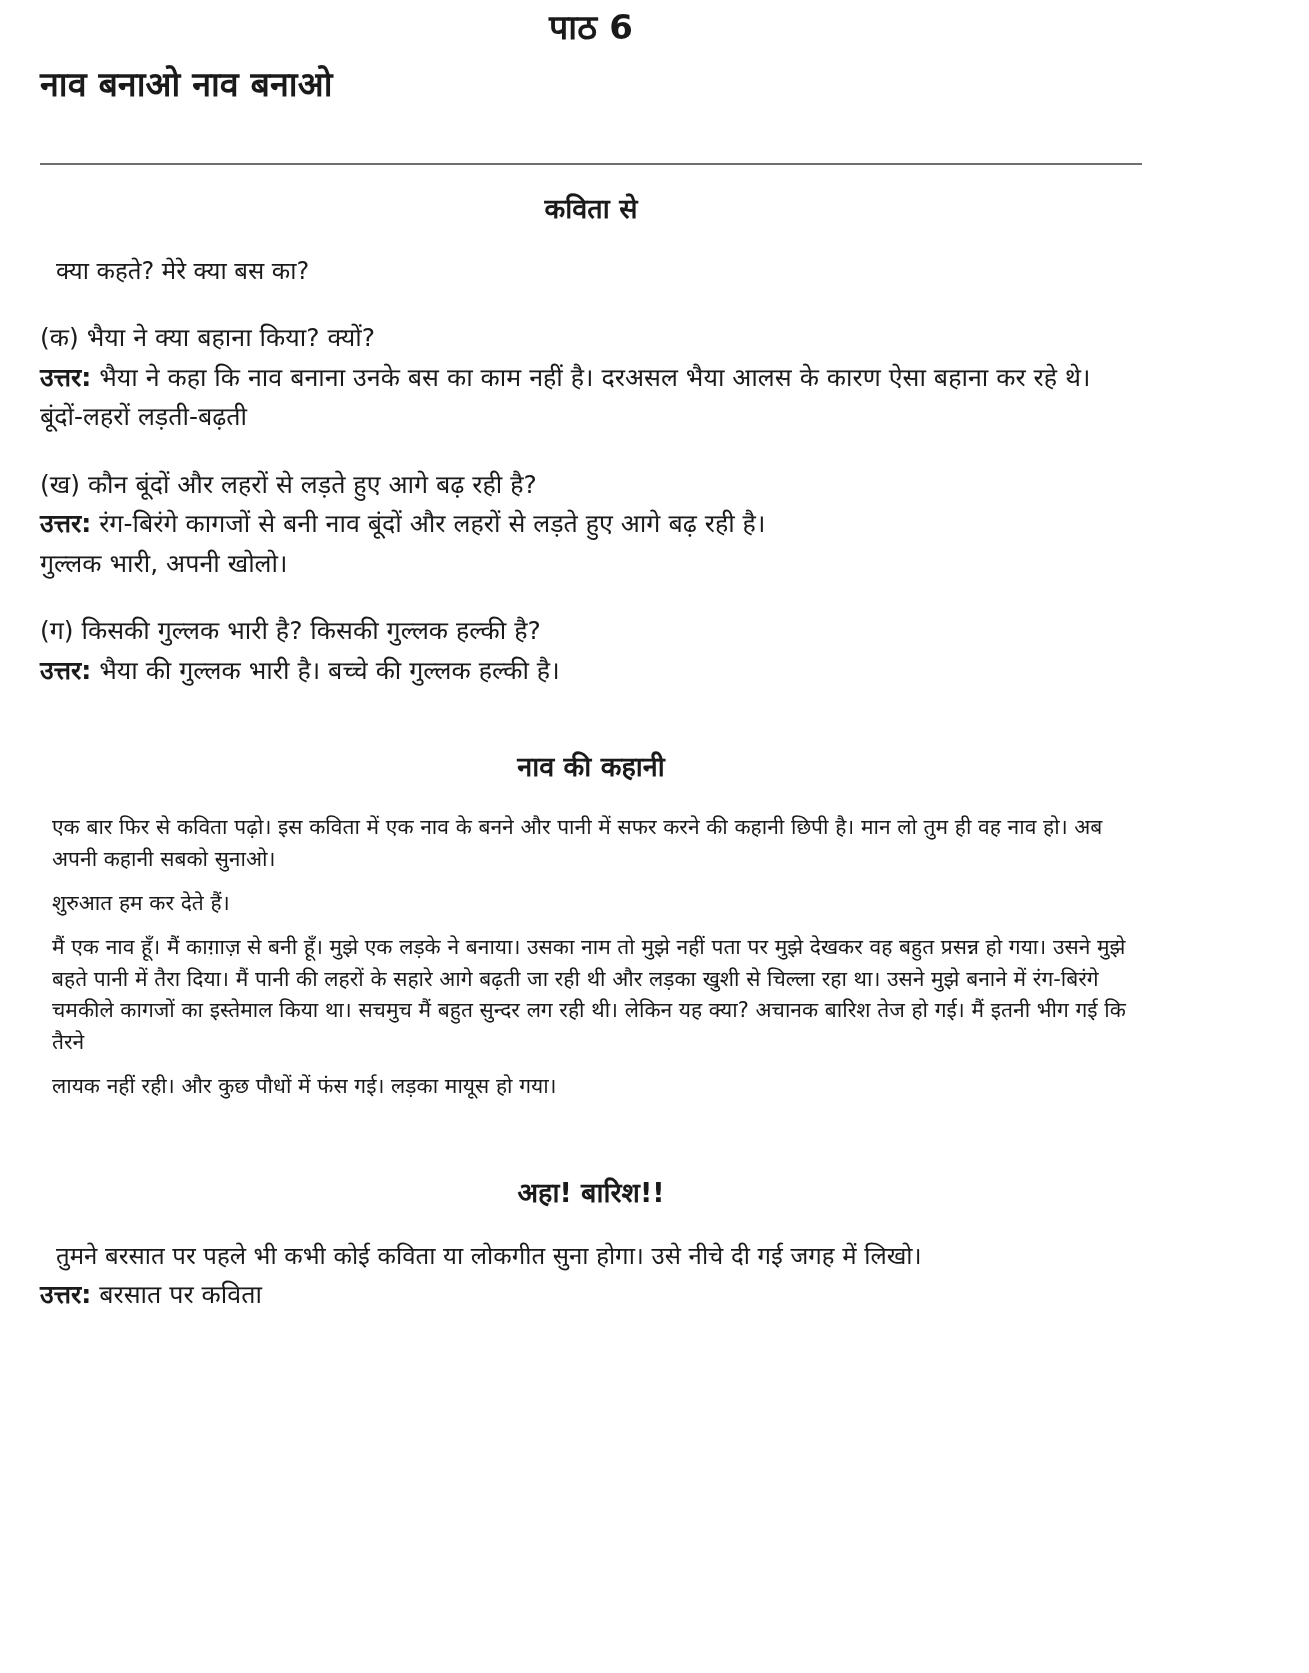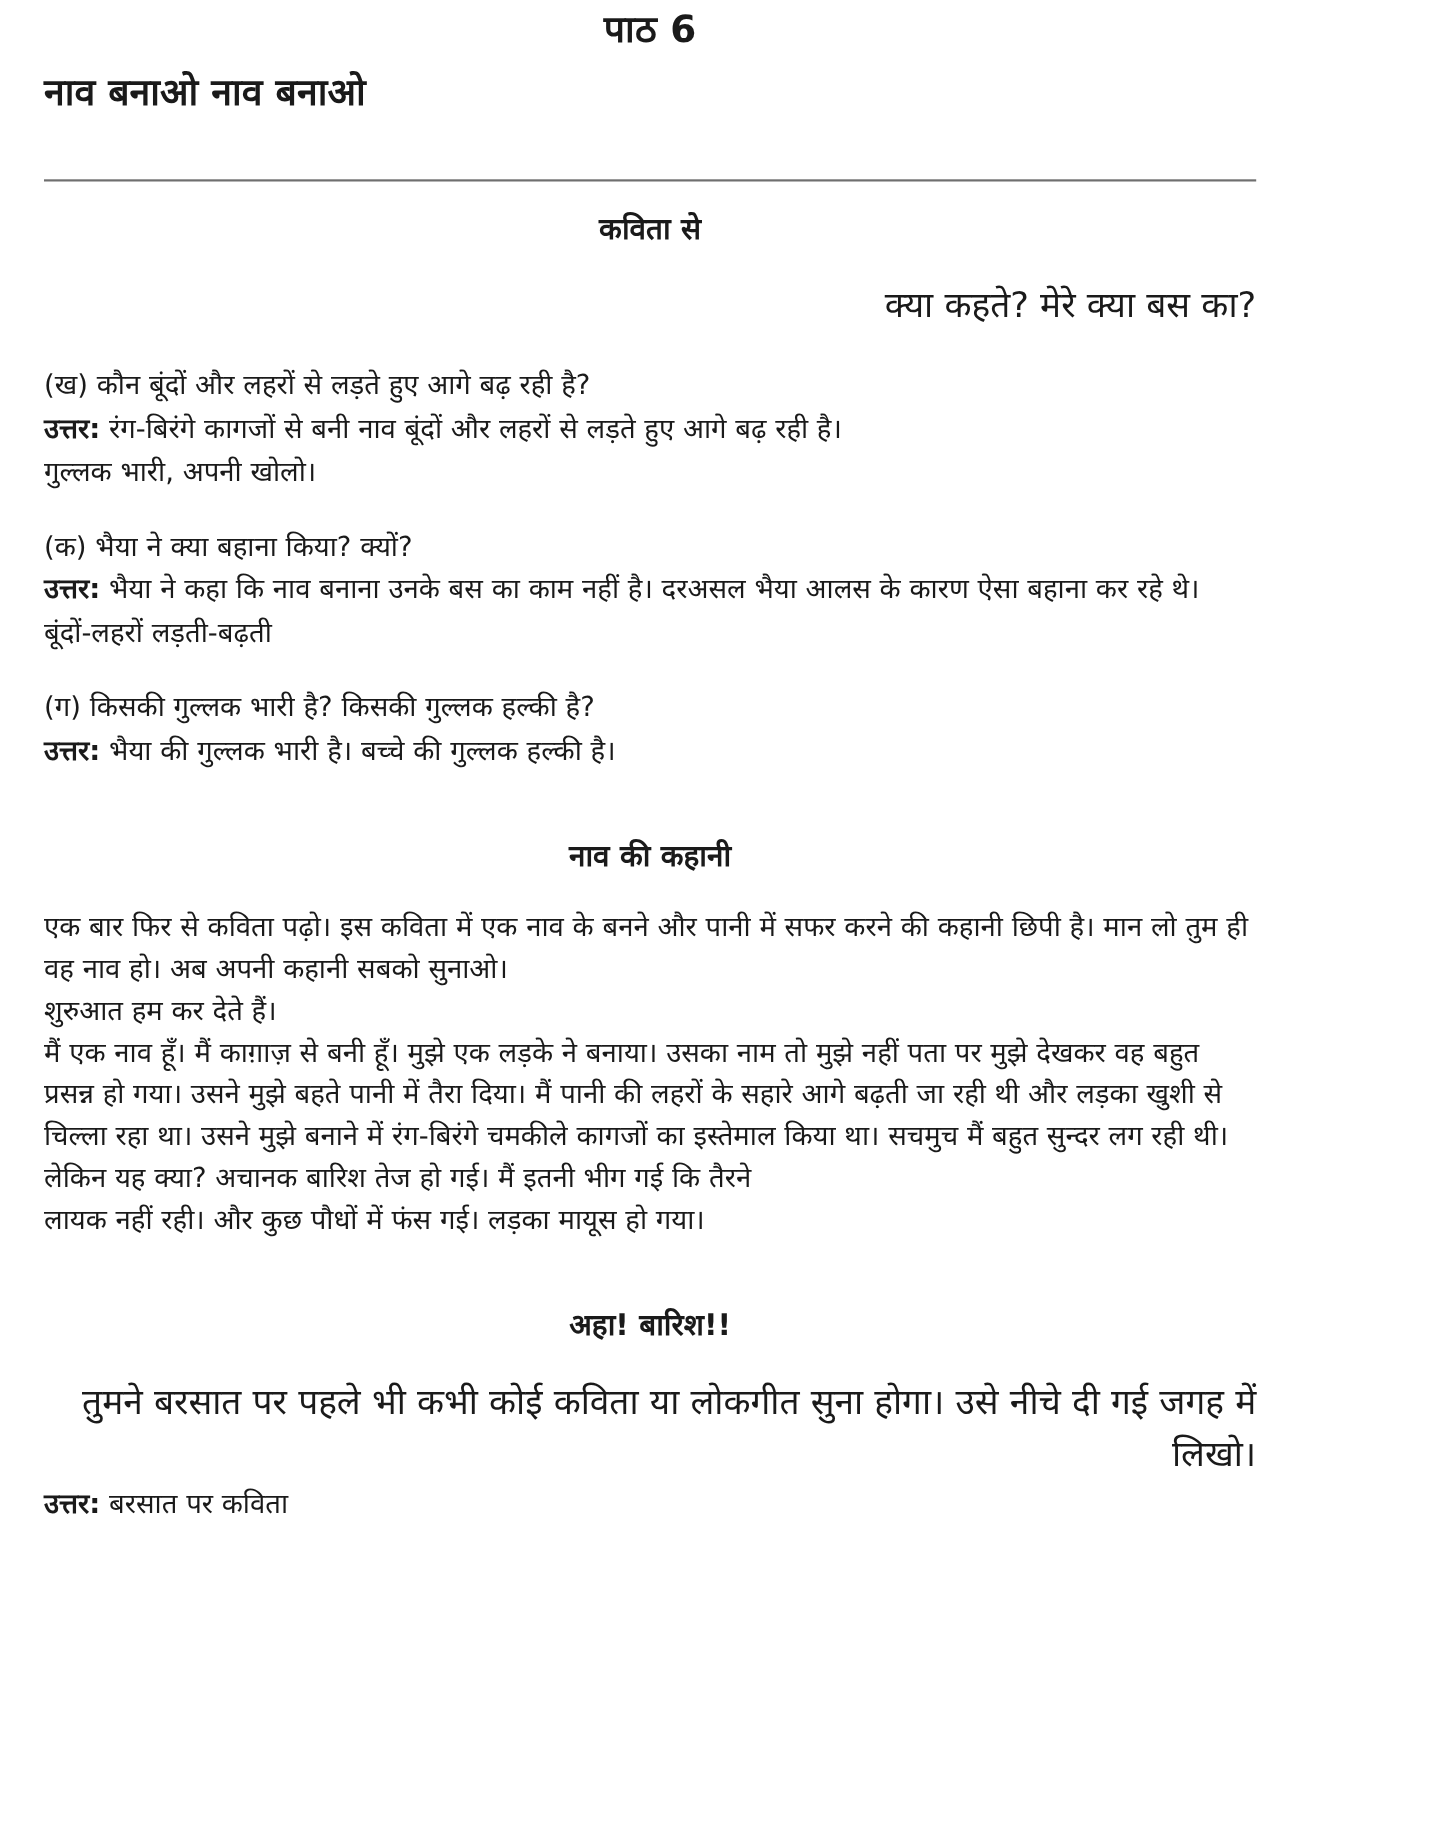--- a/index.html
+++ b/index.html
@@ -39,24 +39,24 @@
     margin: 58px 0 22px 0;
   }
   .section-heading {
     font-weight: bold;
     font-size: 27px;
     line-height: 1.35;
     margin: 26px 0 0 0;
     text-align: center;
   }
   .para {
-    font-size: 32px;
+    font-size: 24px;
     line-height: 1.5;
     margin: 26px 0 0 16px;
-    text-align: right;
+    text-align: left;
   }
   .qa-block {
     margin-top: 30px;
   }
   .question {
     font-size: 25px;
     line-height: 1.5;
     margin: 0;
   }
   .answer {
@@ -66,23 +66,23 @@
   }
   .answer b {
     font-weight: bold;
   }
   .line-after {
     font-size: 25px;
     line-height: 1.5;
     margin: 2px 0 0 0;
   }
   .body-block p {
-    font-size: 25px;
+    font-size: 21px;
     line-height: 1.52;
-    margin: 0;
+    margin: 12px;
   }
   .body-block {
     margin-top: 26px;
   }
   .spacer-lg {
     height: 34px;
   }
 </style>
 </head>
 <body>
@@ -93,29 +93,29 @@
   <div class="doc-subtitle">नाव बनाओ नाव बनाओ</div>
 
   <hr class="rule">
 
   <div>
     <div class="section-heading">कविता से</div>
 
     <p class="para">क्या कहते? मेरे क्या बस का?</p>
 
     <div class="qa-block">
+      <p class="question">(क) भैया ने क्या बहाना किया? क्यों?</p>
+      <p class="answer"><b>उत्तर:</b><span> भैया ने कहा कि नाव बनाना उनके बस का काम नहीं है। दरअसल भैया आलस के कारण ऐसा बहाना कर रहे थे।</span></p>
+      <p class="line-after">बूंदों-लहरों लड़ती-बढ़ती</p>
+    </div>
+
+    <div class="qa-block">
       <p class="question">(ख) कौन बूंदों और लहरों से लड़ते हुए आगे बढ़ रही है?</p>
       <p class="answer"><b>उत्तर:</b><span> रंग-बिरंगे कागजों से बनी नाव बूंदों और लहरों से लड़ते हुए आगे बढ़ रही है।</span></p>
       <p class="line-after">गुल्लक भारी, अपनी खोलो।</p>
-    </div>
-
-    <div class="qa-block">
-      <p class="question">(क) भैया ने क्या बहाना किया? क्यों?</p>
-      <p class="answer"><b>उत्तर:</b><span> भैया ने कहा कि नाव बनाना उनके बस का काम नहीं है। दरअसल भैया आलस के कारण ऐसा बहाना कर रहे थे।</span></p>
-      <p class="line-after">बूंदों-लहरों लड़ती-बढ़ती</p>
     </div>
 
     <div class="qa-block">
       <p class="question">(ग) किसकी गुल्लक भारी है? किसकी गुल्लक हल्की है?</p>
       <p class="answer"><b>उत्तर:</b><span> भैया की गुल्लक भारी है। बच्चे की गुल्लक हल्की है।</span></p>
     </div>
   </div>
 
   <div class="spacer-lg"></div>
 

